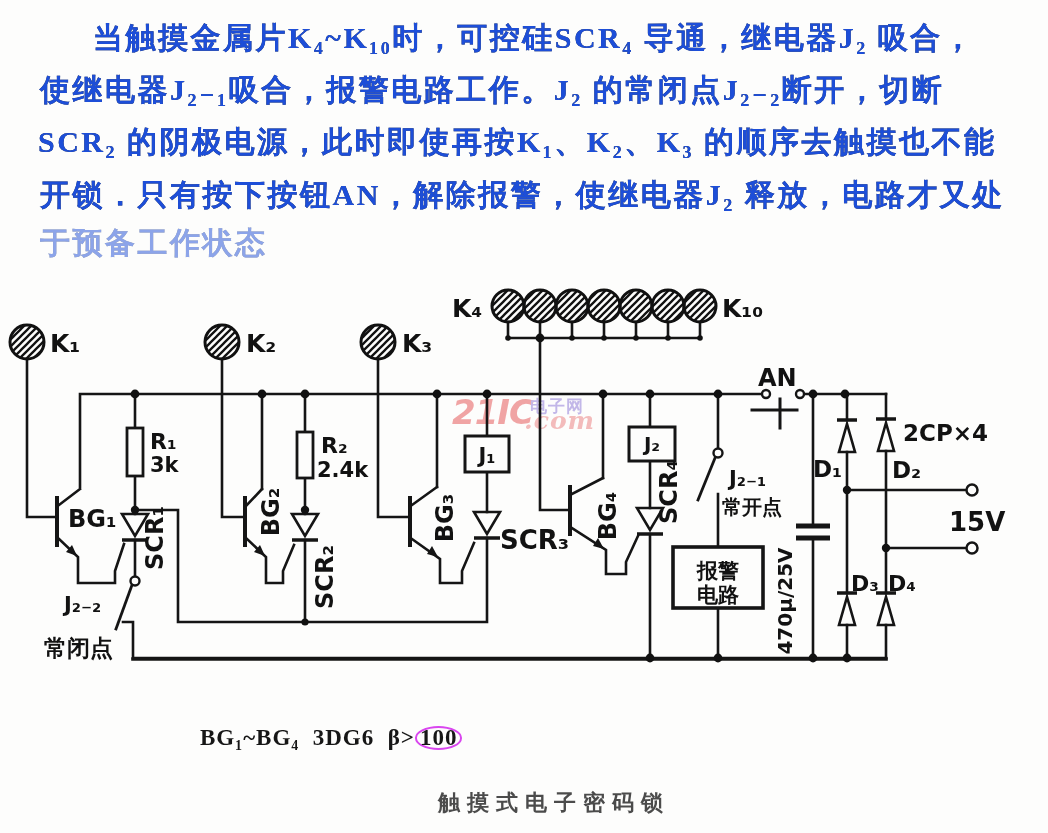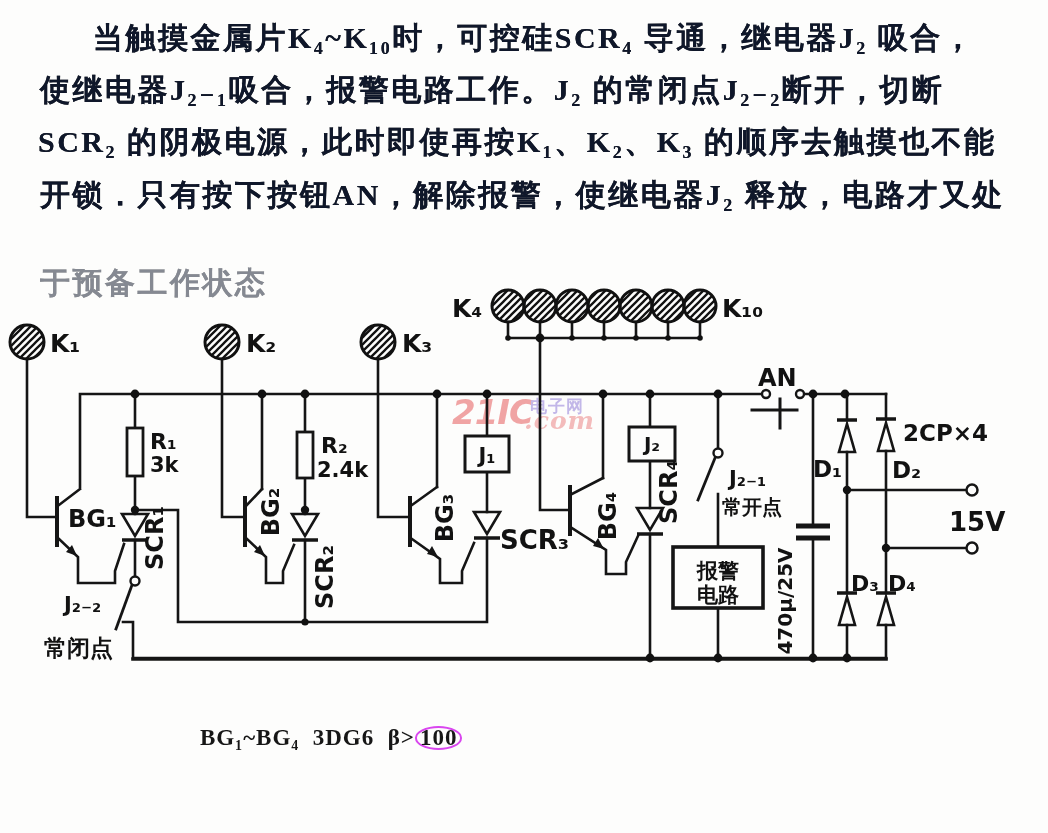--- a/index.html
+++ b/index.html
@@ -5,23 +5,23 @@
   html,body{margin:0;padding:0;background:#e8e8e8;}
   #page{
     position:relative;width:1048px;height:833px;margin:0 auto;
     background:#fdfdfc;overflow:hidden;
     font-family:"Liberation Serif","DejaVu Serif",serif;
   }
   
   .para-line{
     position:absolute;white-space:nowrap;
     font-size:30px;font-weight:600;letter-spacing:2.5px;
-    color:#0f172a;text-shadow:0 0 .6px #333;
-  }
-  .para-faded{opacity:.5;filter:blur(.3px);margin-top:40px;}
+    color:#1d4ed8;text-shadow:0 0 .6px #333;
+  }
+  .para-faded{opacity:.5;filter:blur(.3px);}
   
   #watermark{position:absolute;left:452px;top:392px;width:200px;height:50px;z-index:1;}
   #wm-brand{
     position:absolute;left:0;top:0;
     font-family:"DejaVu Sans",sans-serif;font-style:italic;font-weight:bold;
     font-size:34px;letter-spacing:-1px;color:#f0a4a4;
   }
   #wm-site{
     position:absolute;left:78px;top:3px;
     font-family:"DejaVu Sans",sans-serif;font-weight:bold;
@@ -304,14 +304,15 @@
 
       <text x="949" y="531" font-size="26">15V</text>
     </g>
   </svg>
 
   <div id="notes">
     <div><span>BG₁~BG₄  3DG6  β&gt;</span><span class="circled">100</span></div>
     
   </div>
 
+  <div id="caption">触摸式电子密码锁</div>
 
 </div>
 
 </body></html>

